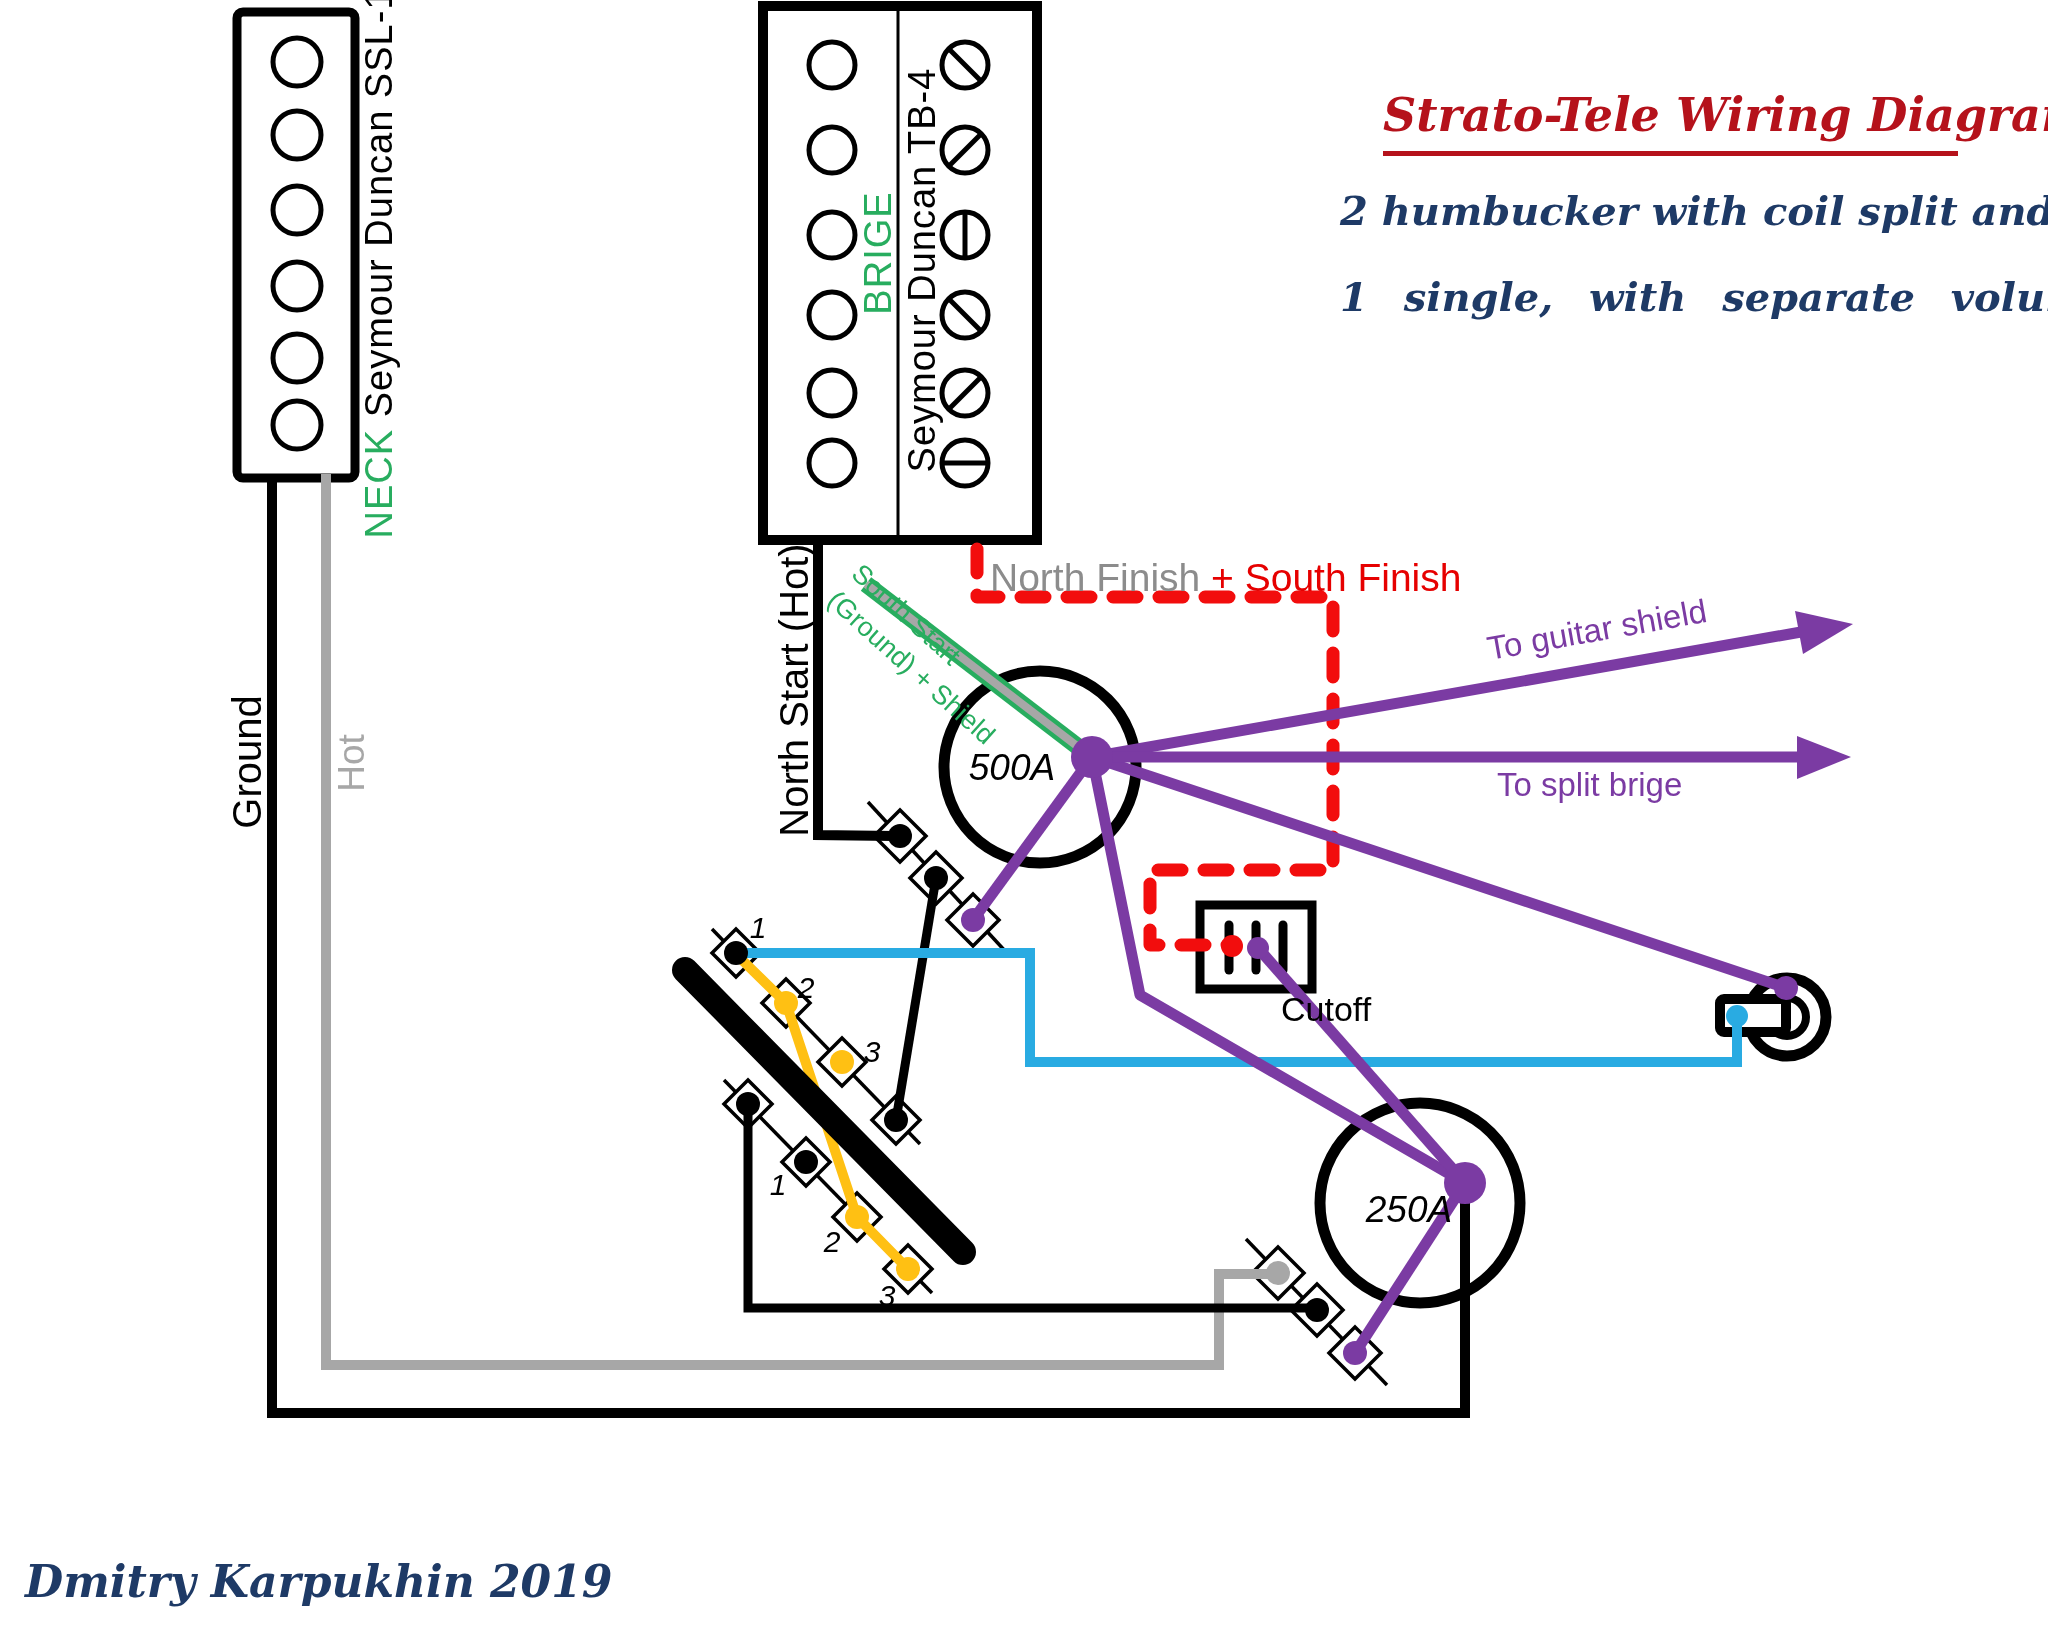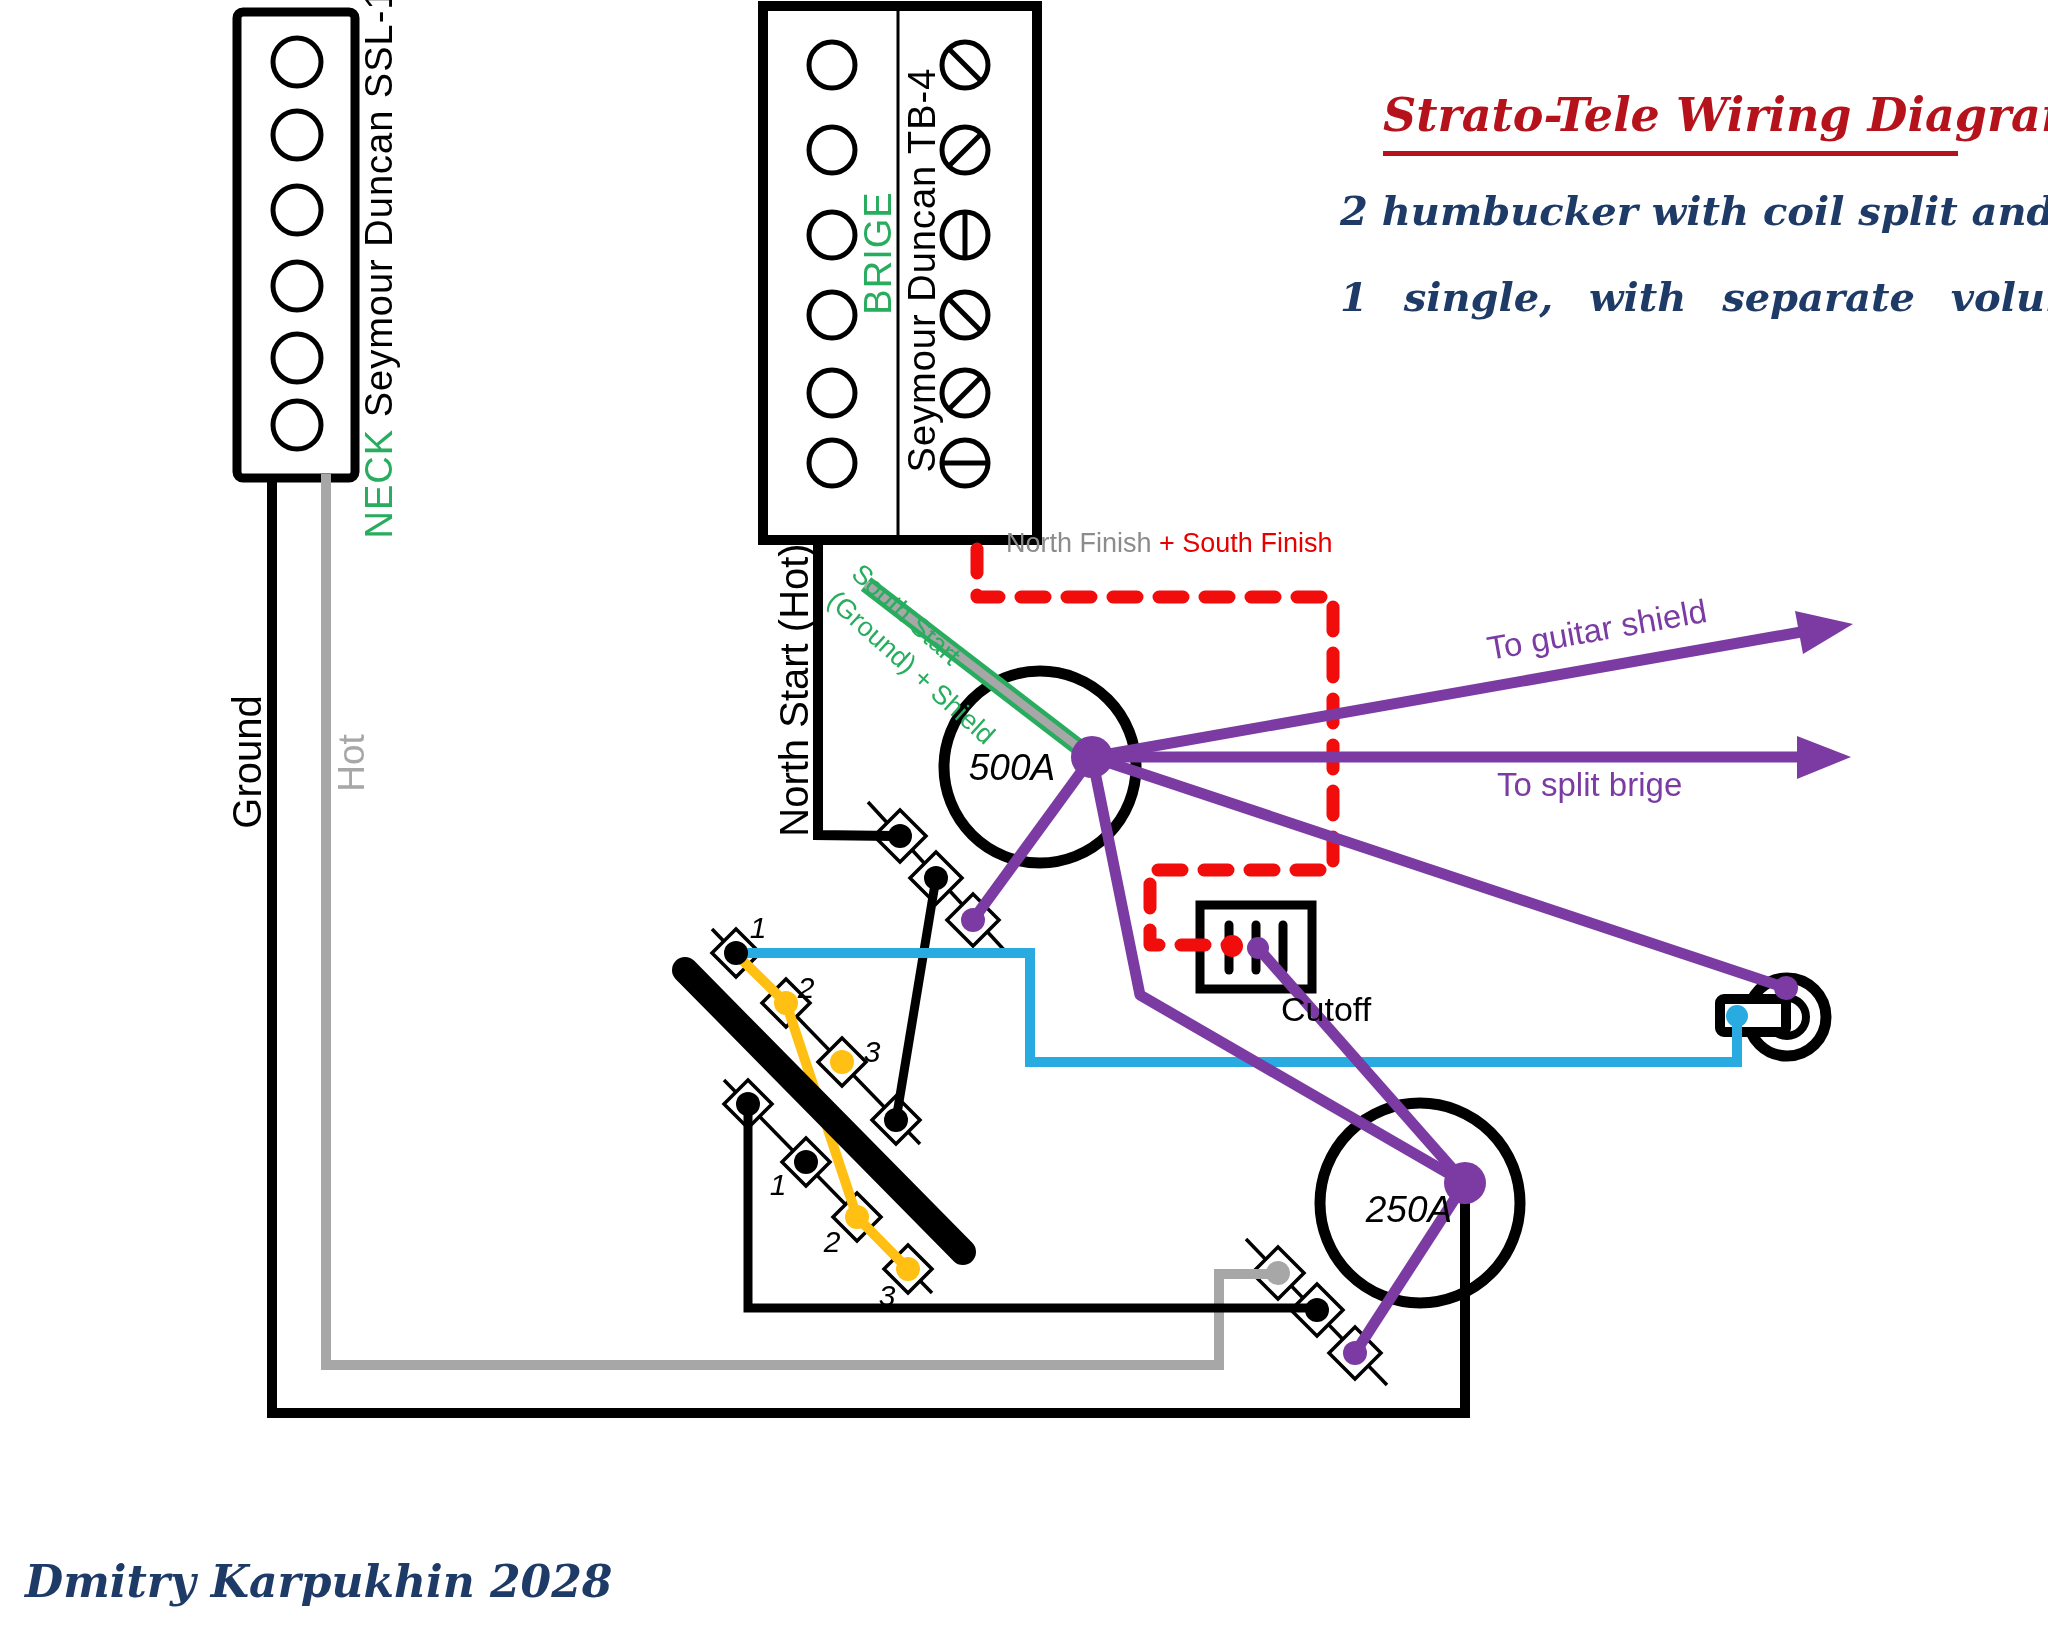--- a/index.html
+++ b/index.html
@@ -173,40 +173,40 @@
     </g>
   </svg>
 
   <div class="lbl script title-head" style="left:1383px;top:88px;">Strato-Tele Wiring Diagram</div>
 
   <div class="lbl" style="left:1340px;top:168px;width:590px;">
     <div class="script title-line">2 humbucker with coil split and</div>
     <div class="script title-line wspread">1 single, with separate volume</div>
   </div>
 
-  <div class="lbl script sig" style="left:25px;top:1556px;">Dmitry Karpukhin 2028</div>
+  <div class="lbl script sig" style="left:25px;top:1556px;">Dmitry Karpukhin 2019</div>
 
   <div class="lbl vert pickup-lbl" style="left:379px;top:263px;">
     <span class="green-txt">NECK</span>
     <span>Seymour Duncan SSL-1</span>
   </div>
 
   <div class="lbl vert pickup-lbl green-txt" style="left:878px;top:253px;">BRIGE</div>
   <div class="lbl vert pickup-lbl" style="left:922px;top:270px;">Seymour Duncan TB-4</div>
 
   <div class="lbl vert" style="left:247px;top:762px;font-size:40px;">Ground</div>
   <div class="lbl vert gray-txt" style="left:352px;top:763px;font-size:37px;">Hot</div>
   <div class="lbl vert" style="left:794px;top:690px;font-size:40px;">North Start (Hot)</div>
 
   <div class="lbl southstart" style="left:868px;top:556px;">
     <div>South Start</div>
     <div>(Ground) + Shield</div>
   </div>
 
-  <div class="lbl" style="left:990px;top:528px;font-size:27px;margin-left:16px;">
+  <div class="lbl" style="left:990px;top:556px;font-size:39px;">
     <span class="nf-gray">North Finish </span><span class="nf-red">+ South Finish</span>
   </div>
 
   <div class="lbl purple-txt" style="left:1597px;top:630px;font-size:33px;transform:translate(-50%,-50%) rotate(-10deg);">To guitar shield</div>
   <div class="lbl purple-txt" style="left:1497px;top:766px;font-size:33px;">To split brige</div>
 
   <div class="lbl ctr pot-lbl" style="left:1012px;top:768px;">500A</div>
   <div class="lbl ctr pot-lbl" style="left:1409px;top:1210px;">250A</div>
   <div class="lbl" style="left:1281px;top:990px;font-size:34px;">Cutoff</div>
 

